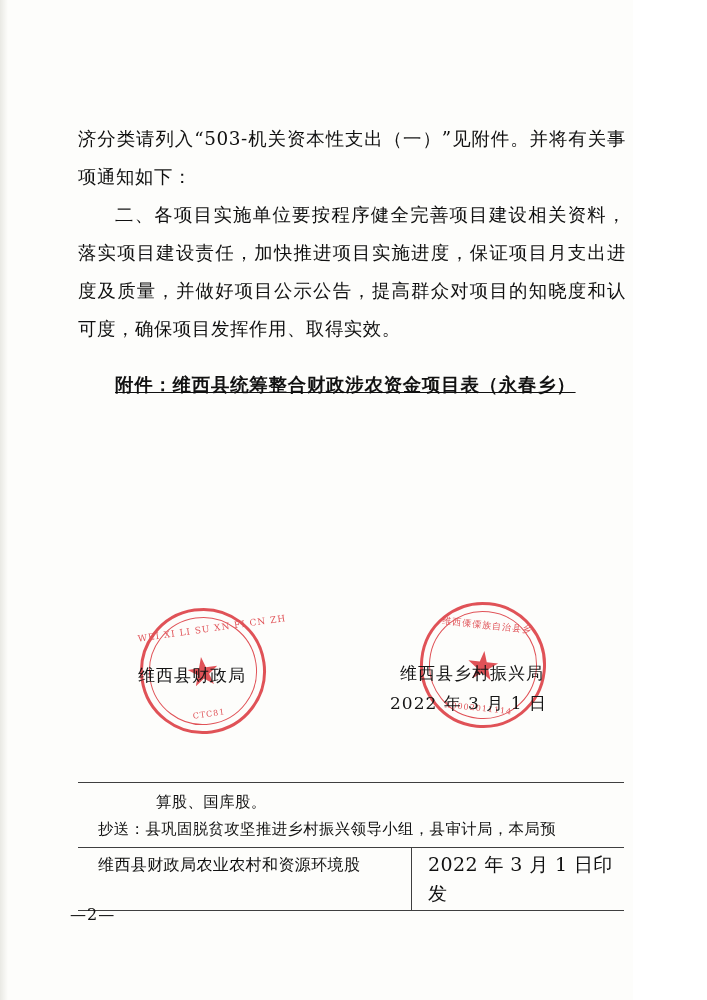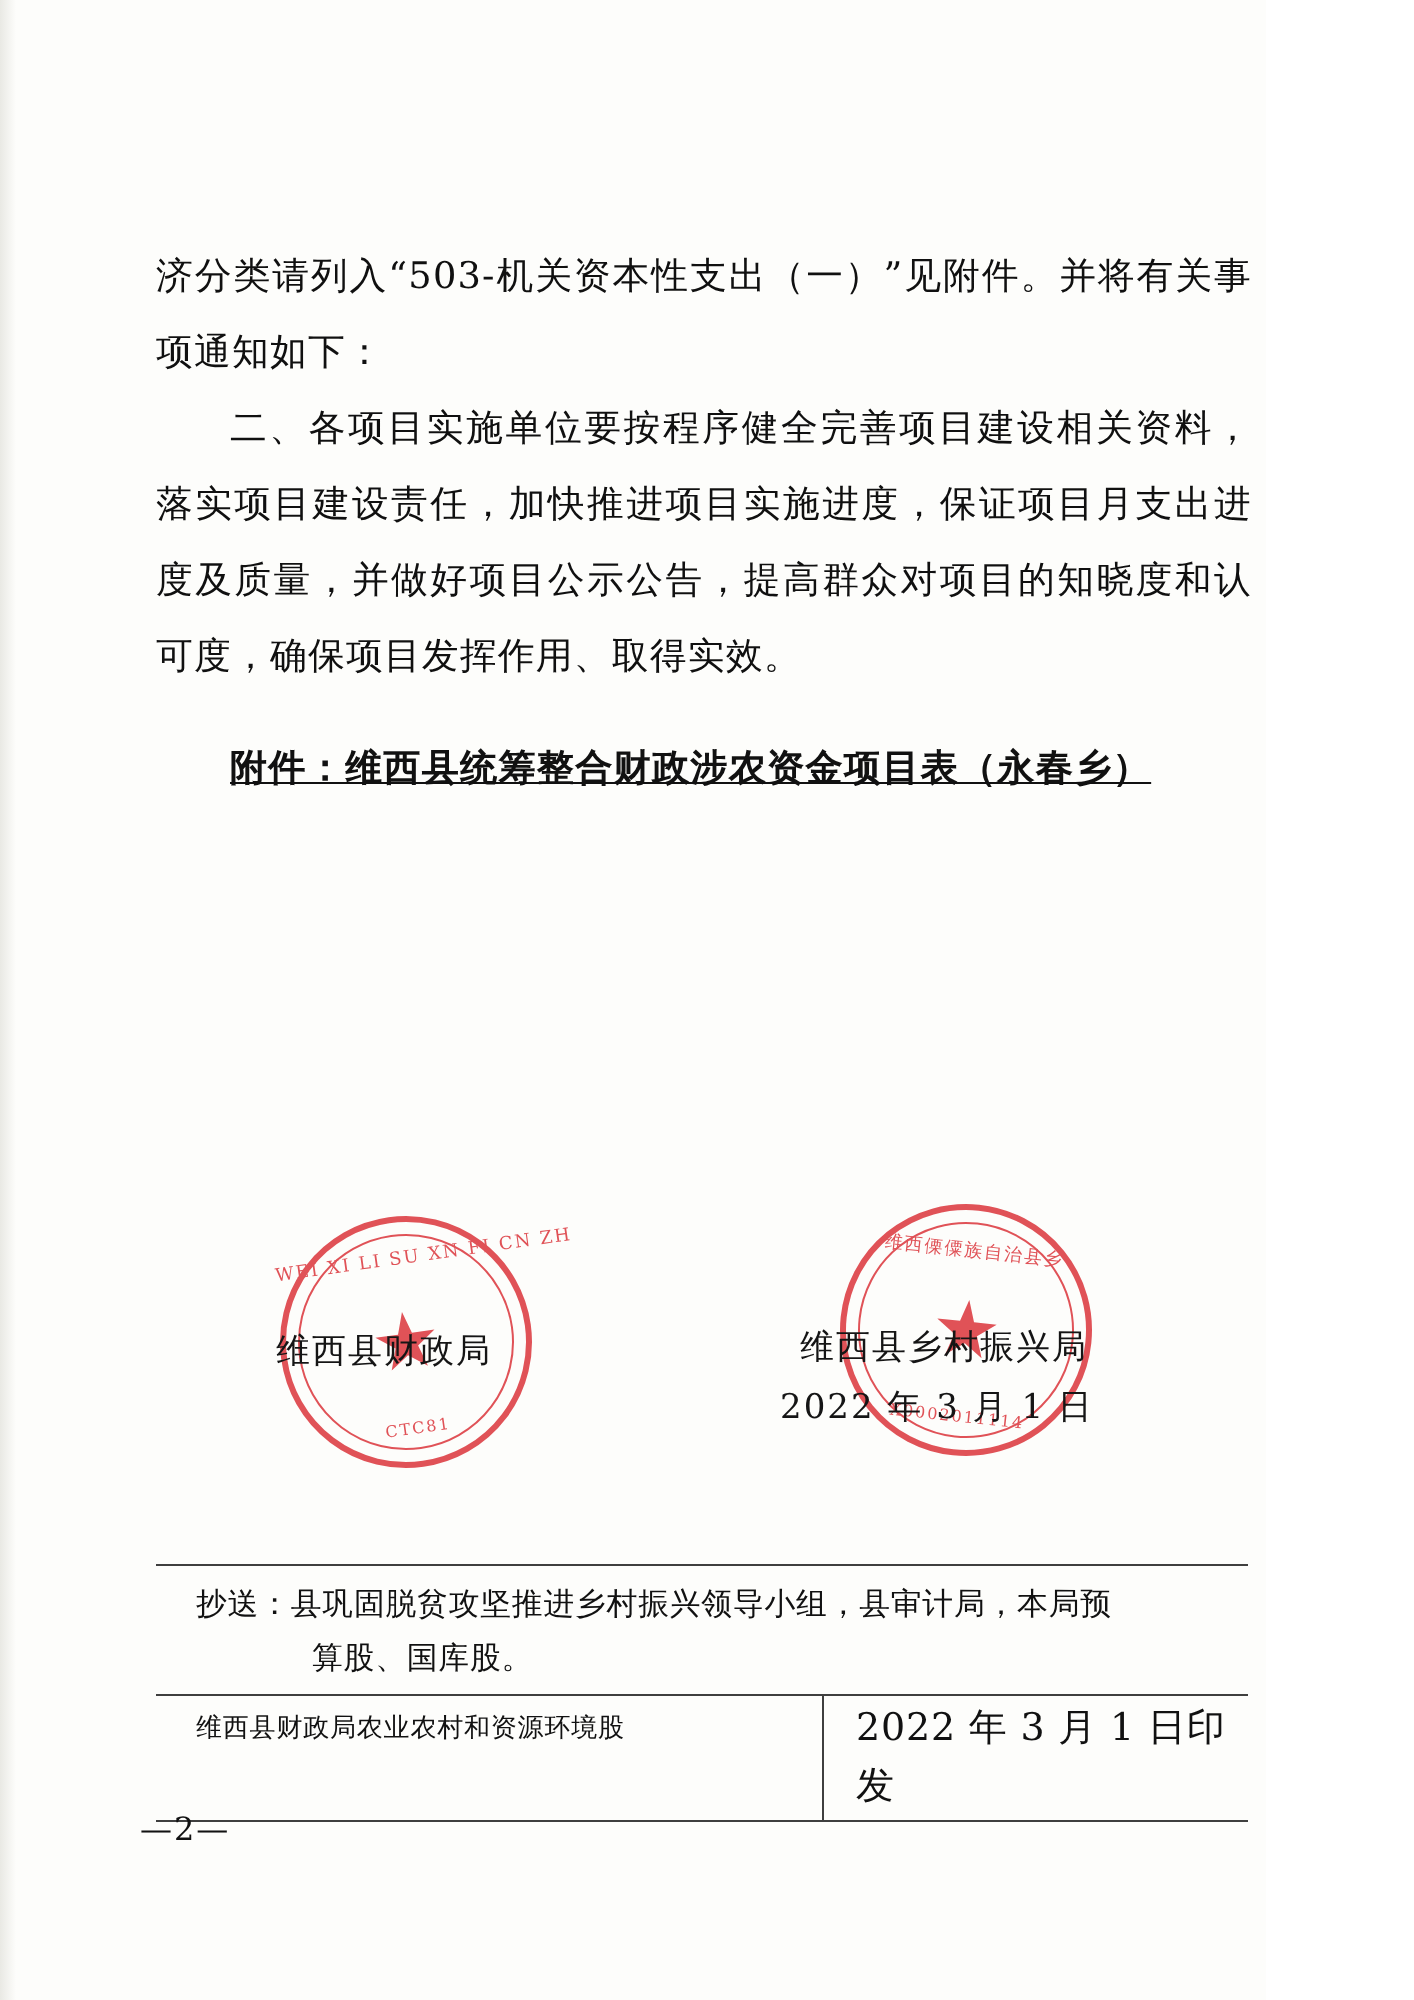--- a/index.html
+++ b/index.html
@@ -131,21 +131,21 @@
   .cc-line.cont {
     padding-left: 78px;
   }
   .issuer-row {
     display: flex;
     align-items: stretch;
     border-bottom: 1.2px solid #3f3f3f;
   }
   .issuer-left {
     flex: 1 1 auto;
-    font-size: 13px;
+    font-size: 16px;
     line-height: 29px;
     padding: 2px 0 2px 20px;
     letter-spacing: 0.4px;
     border-right: 1.2px solid #3f3f3f;
   }
   .issuer-right {
     width: 196px;
     font-size: 19px;
     line-height: 29px;
     padding: 2px 0 2px 16px;
@@ -197,22 +197,22 @@
       <div class="arc-bottom">X0002011114</div>
     </div>
 
     <div class="seal-label" id="label-finance">维西县财政局</div>
     <div class="seal-label" id="label-rural">维西县乡村振兴局</div>
     <div class="seal-label" id="label-date">2022 年 3 月 1 日</div>
   </div>
 
   <div class="footer">
     <div class="cc-row">
+      <div class="cc-line cont">算股、国库股。</div>
       <div class="cc-line"><span>抄送：</span><span>县巩固脱贫攻坚推进乡村振兴领导小组，县审计局，本局预</span></div>
-      <div class="cc-line cont">算股、国库股。</div>
     </div>
     <div class="issuer-row">
       <div class="issuer-left">维西县财政局农业农村和资源环境股</div>
       <div class="issuer-right">2022 年 3 月 1 日印发</div>
     </div>
   </div>
 
   <div class="page-num">—2—</div>
 </div>
 

